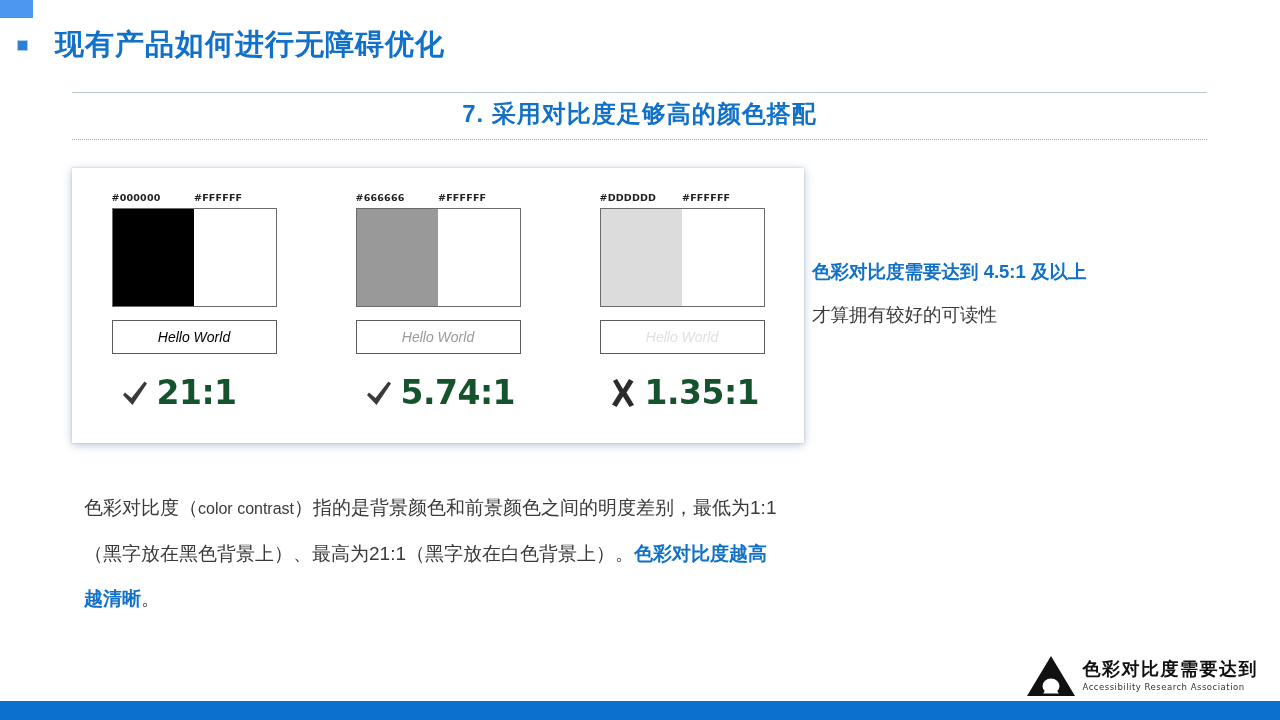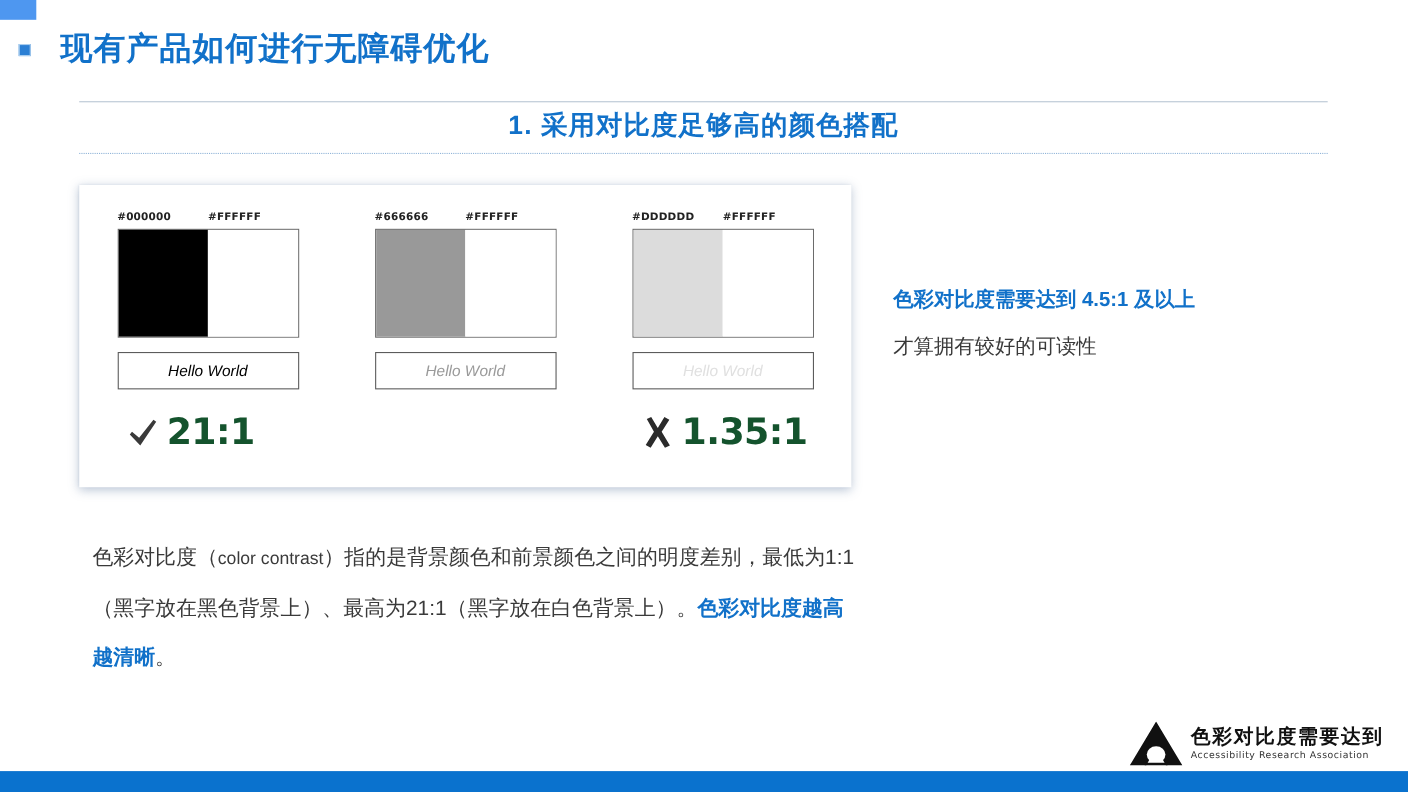--- a/index.html
+++ b/index.html
@@ -92,20 +92,21 @@
   
   .demo-card {
     position: absolute;
     left: 72px;
     top: 168px;
     width: 702px;
     height: 275px;
     background: #ffffff;
     box-shadow: 0 2px 9px rgba(80, 110, 150, 0.40),
                 0 0 2px rgba(80, 110, 150, 0.30);
+    padding-left: 30px;
   }
   .swatch-groups {
     position: absolute;
     left: 0;
     top: 0;
     width: 100%;
     height: 100%;
     display: flex;
     justify-content: space-around;
     align-items: flex-start;
@@ -257,21 +258,21 @@
 
 <div class="corner-square"></div>
 
 <div class="title-row">
   <div class="title-bullet"></div>
   <div class="title-text">现有产品如何进行无障碍优化</div>
 </div>
 
 <div class="subtitle-band">
   <div class="subtitle-rule-top"></div>
-  <div class="subtitle-text">1.  采用对比度足够高的颜色搭配</div>
+  <div class="subtitle-text">7.  采用对比度足够高的颜色搭配</div>
   <div class="subtitle-rule-bottom"></div>
 </div>
 
 <div class="demo-card">
   <div class="swatch-groups">
 
     <div class="swatch-group">
       <div class="hex-row">
         <div class="hex-label">#000000</div>
         <div class="hex-label">#FFFFFF</div>
@@ -295,20 +296,26 @@
       <div class="hex-row">
         <div class="hex-label">#666666</div>
         <div class="hex-label">#FFFFFF</div>
       </div>
       <div class="color-pair">
         <div class="color-half" style="background: rgb(153, 153, 153);"></div>
         <div class="color-half" style="background: rgb(255, 255, 255);"></div>
       </div>
       <div class="sample-button">
         <span style="color: rgb(154, 154, 154);">Hello World</span>
+      </div>
+      <div class="ratio-row">
+        <svg class="mark-icon" viewBox="0 0 26 30">
+          <path d="M1 17 L3 14.5 L9.5 20 L22.5 3.5 L25 5.5 L10.5 27 Z" fill="#3a3a3a"></path>
+        </svg>
+        <div class="ratio-text">5.74:1</div>
       </div>
     </div>
 
     <div class="swatch-group">
       <div class="hex-row">
         <div class="hex-label">#DDDDDD</div>
         <div class="hex-label">#FFFFFF</div>
       </div>
       <div class="color-pair">
         <div class="color-half" style="background: rgb(220, 220, 220);"></div>

